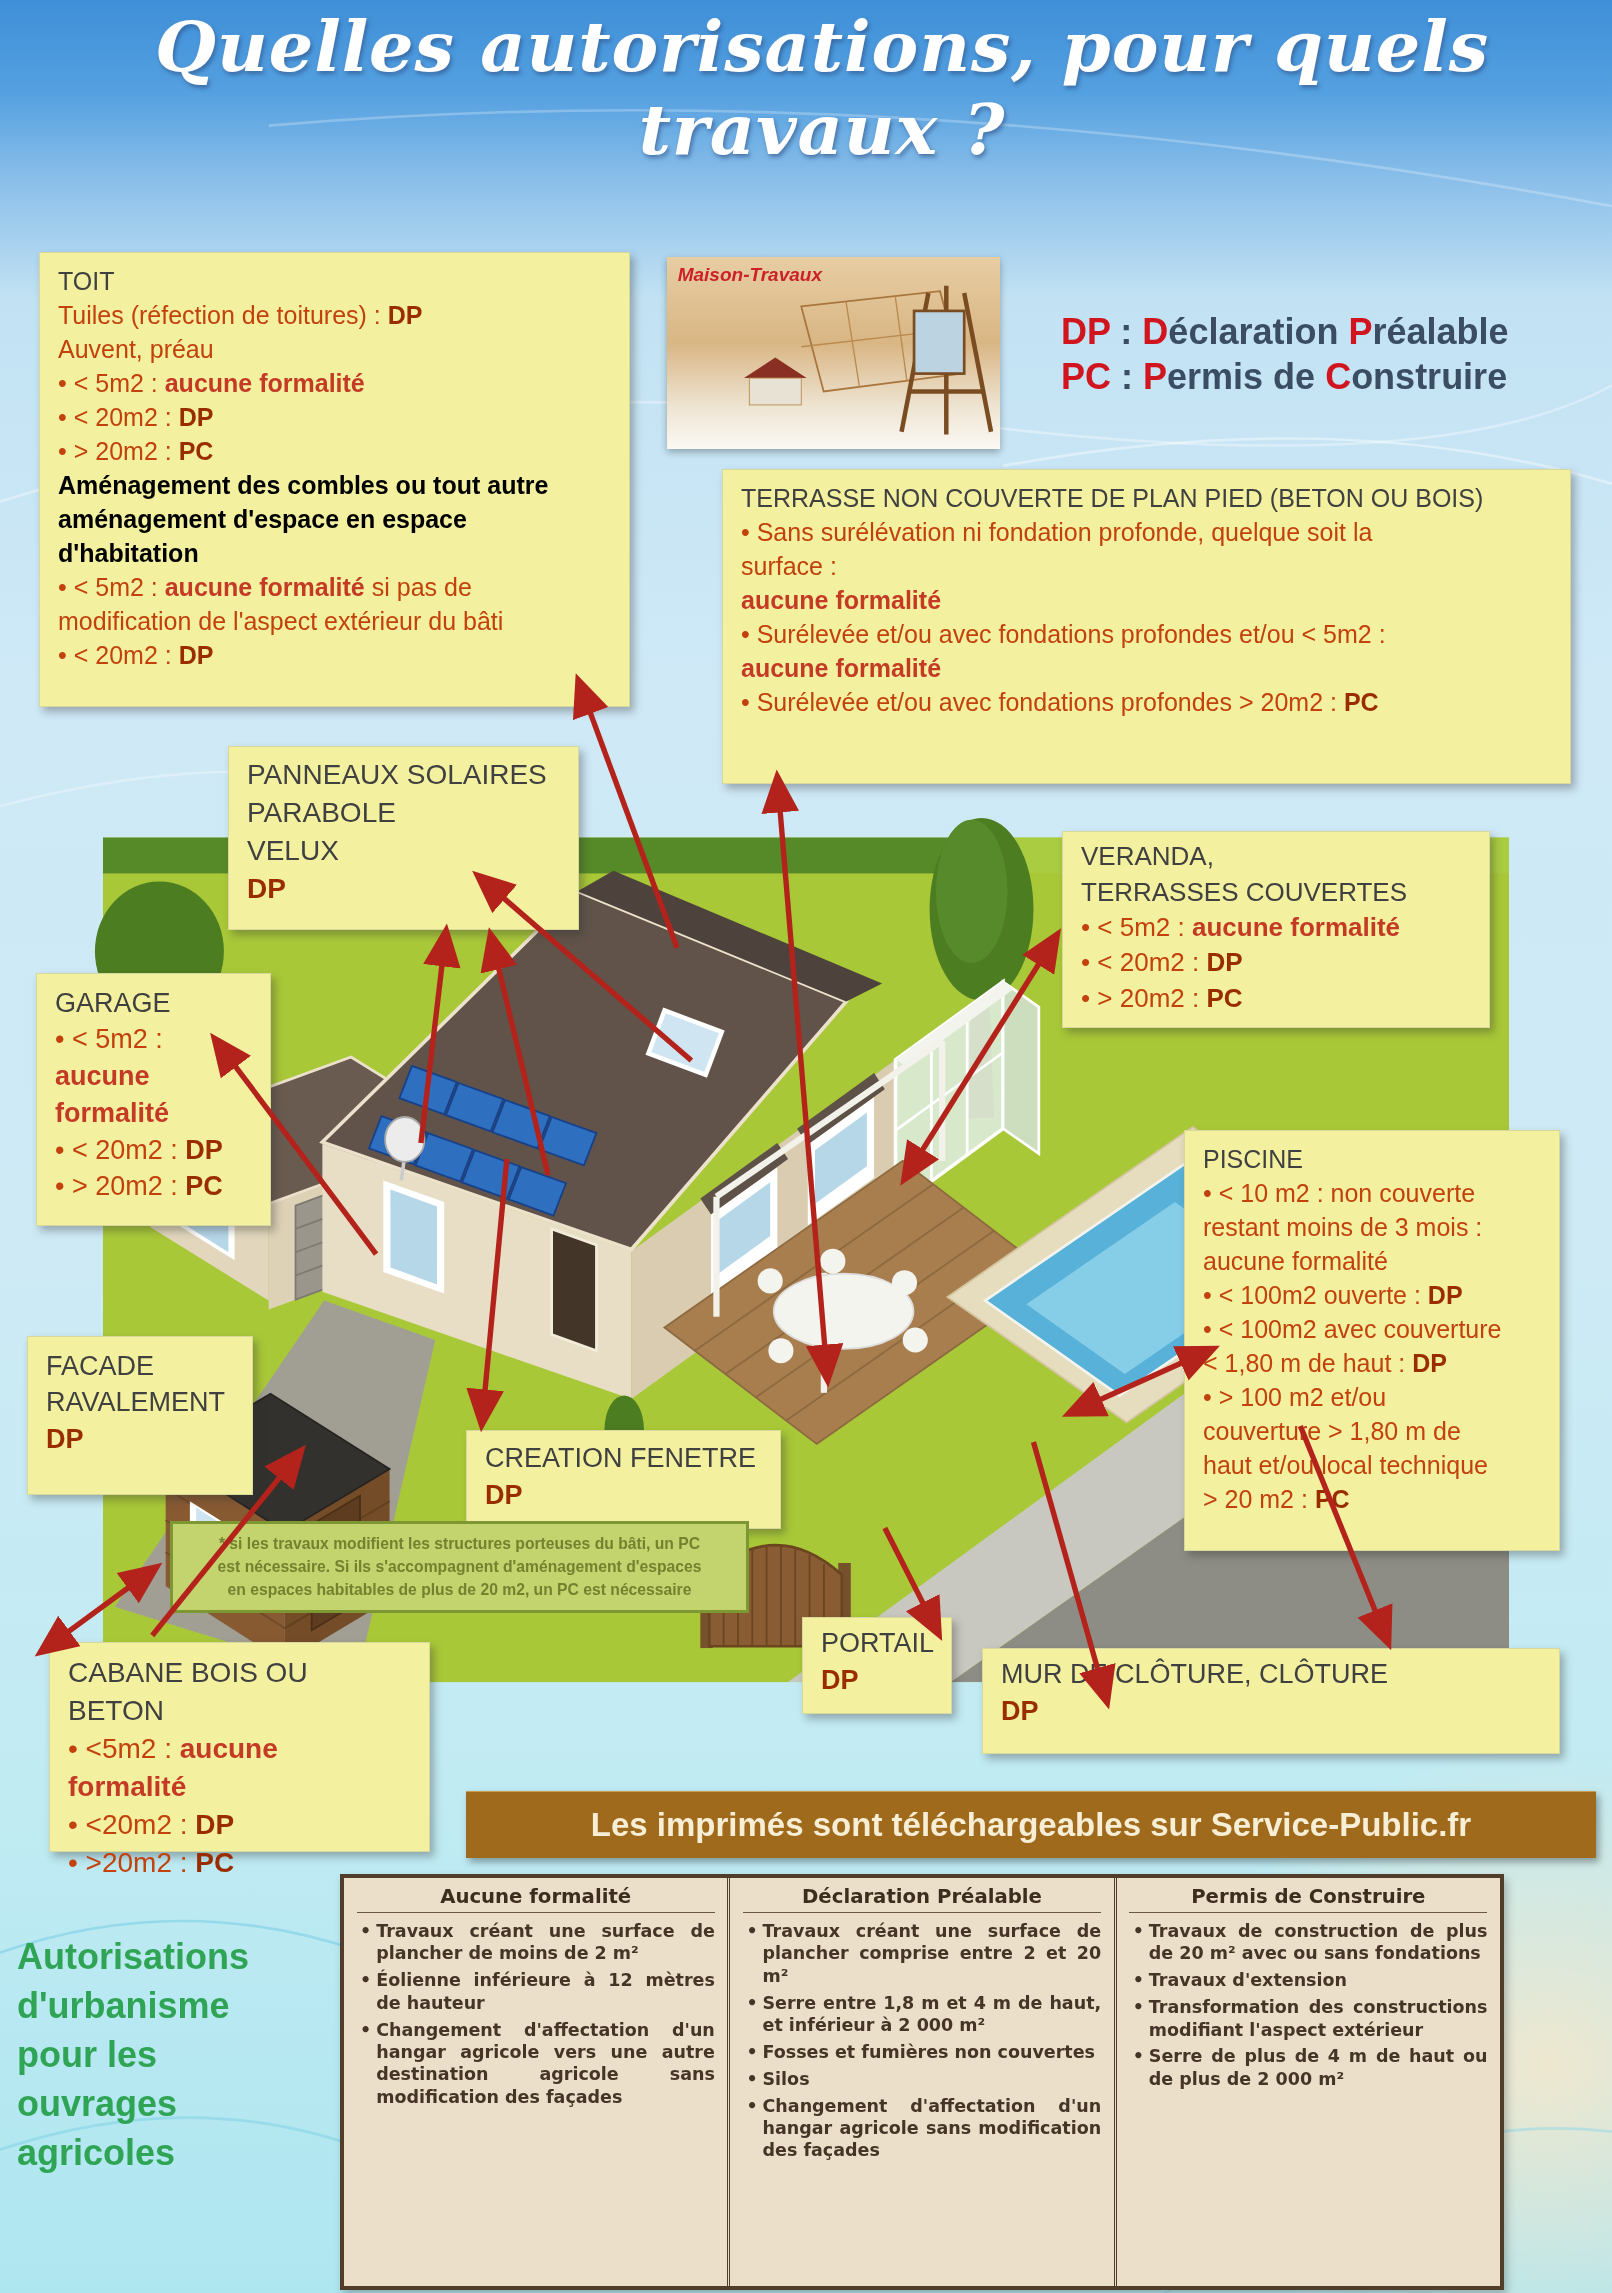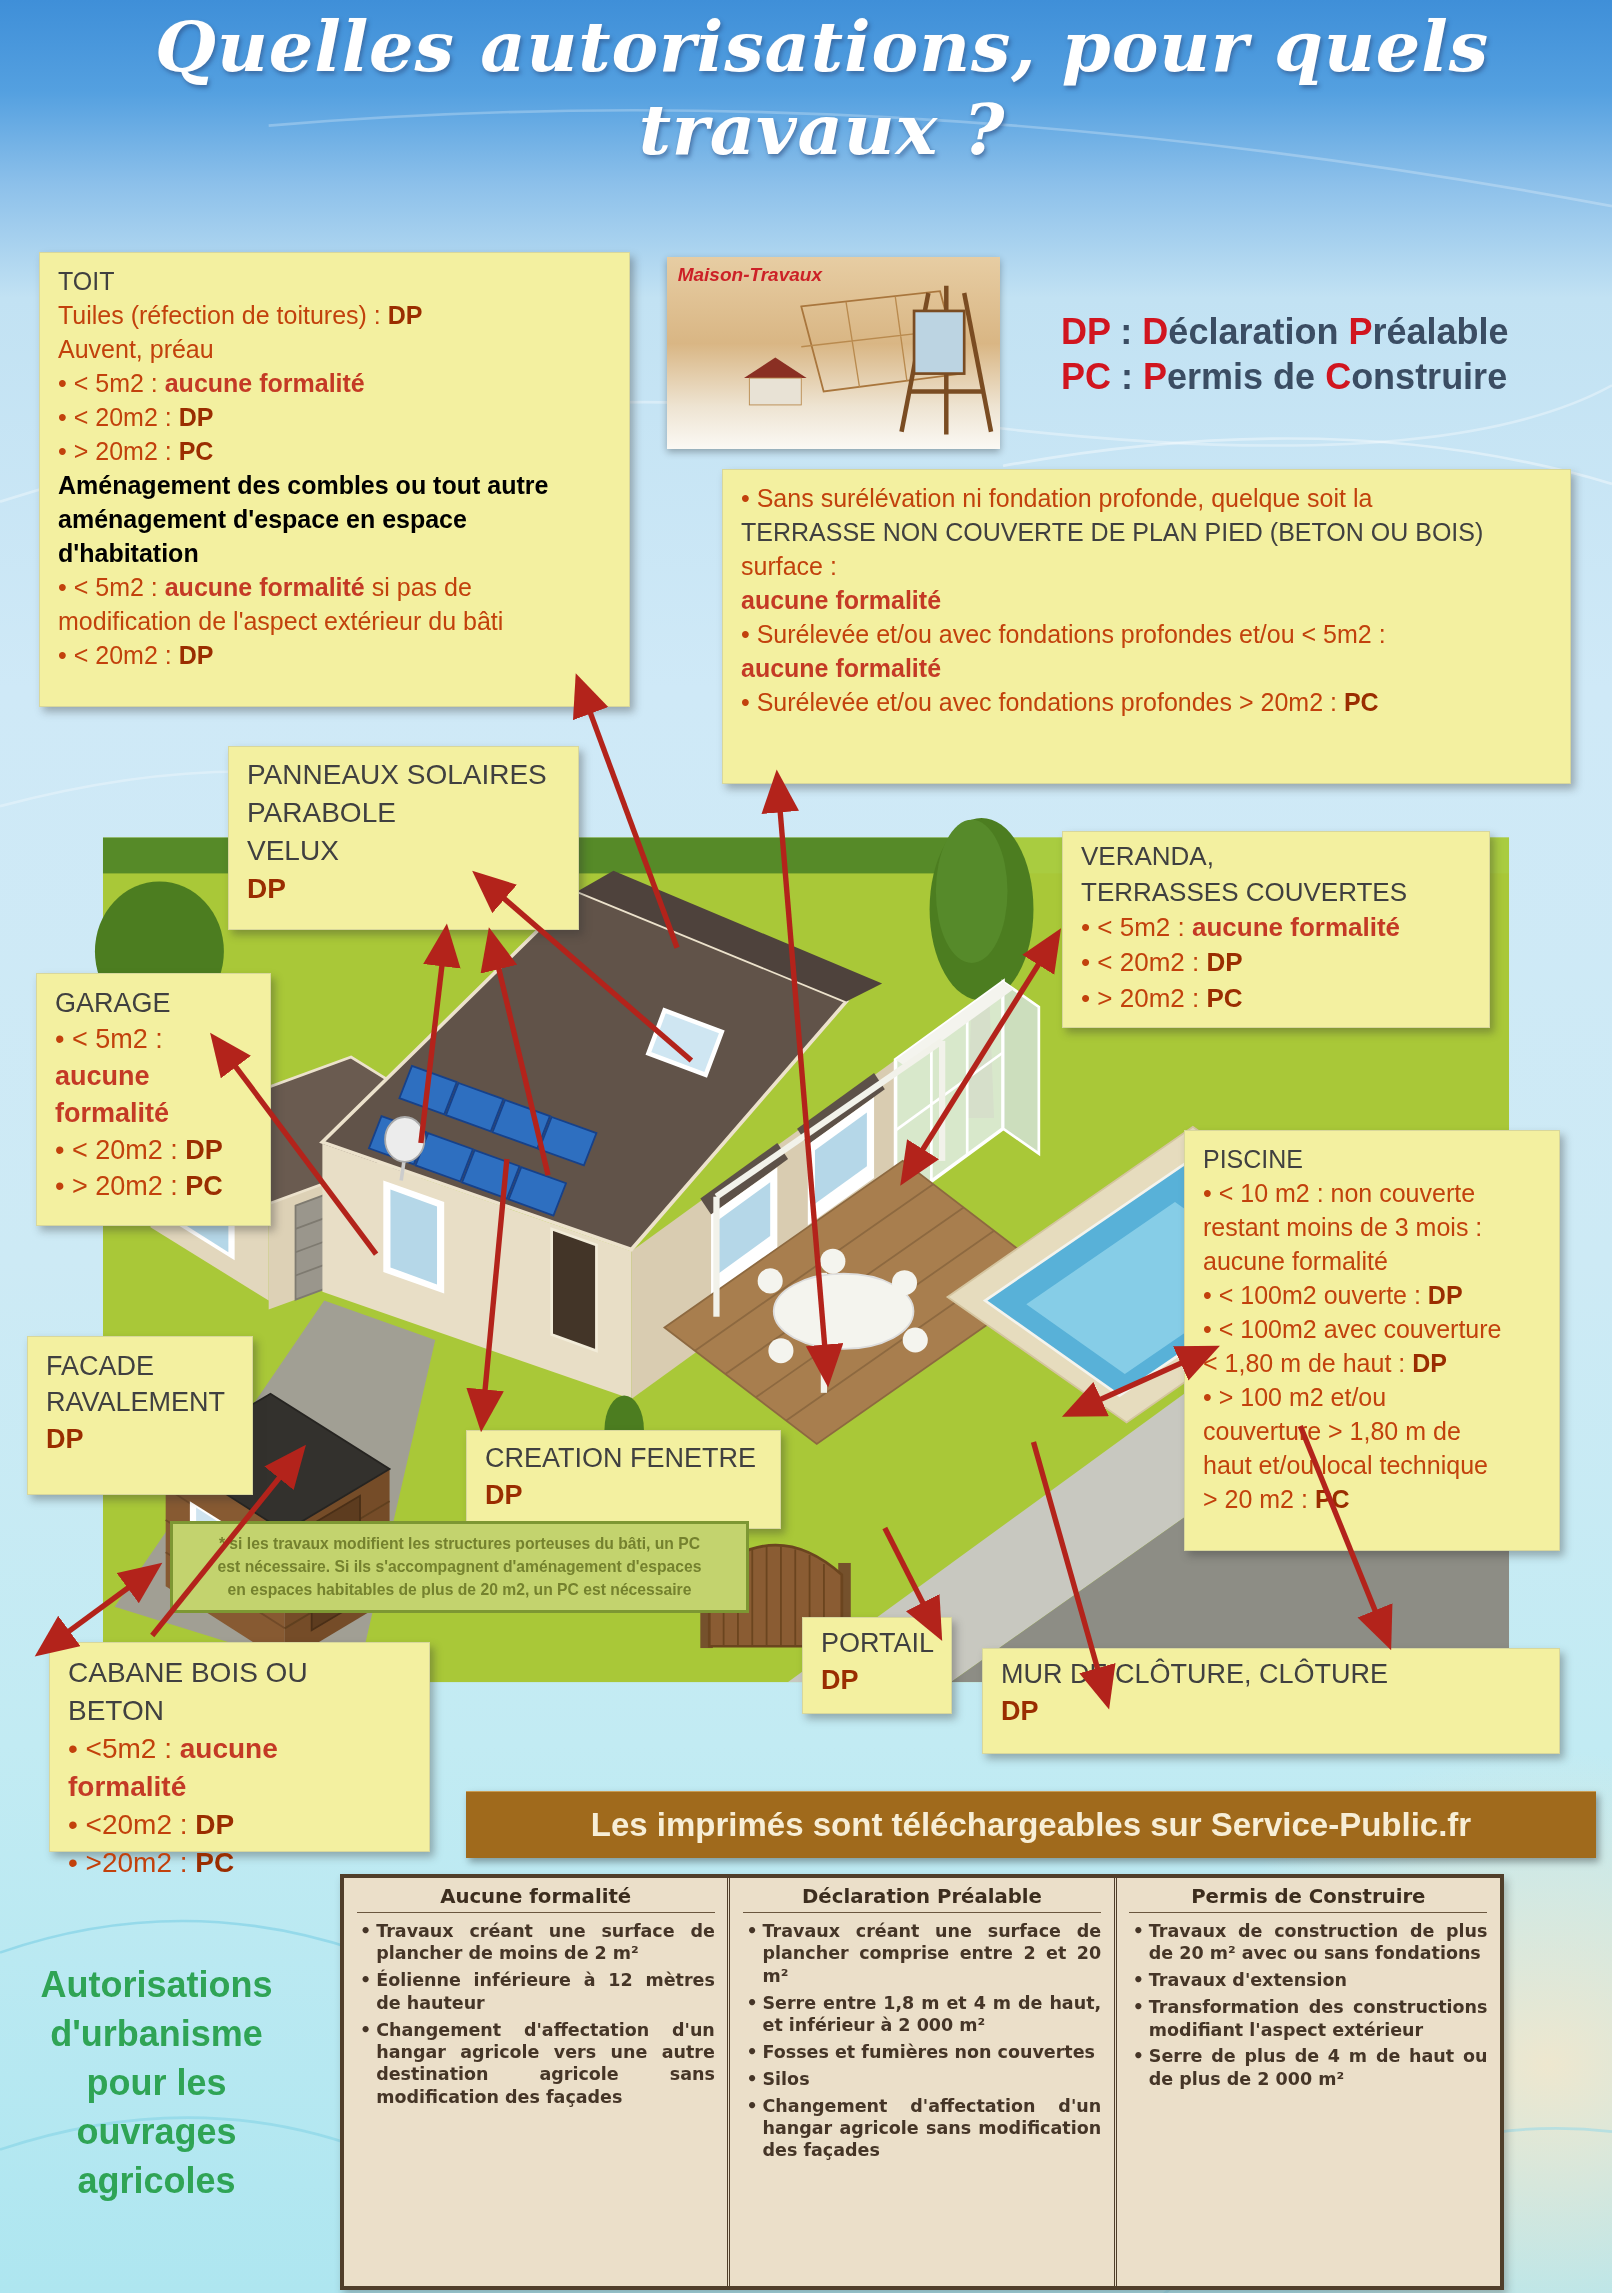--- a/index.html
+++ b/index.html
@@ -28,22 +28,22 @@
     background:linear-gradient(180deg,#e7cda3 0%,#d9b684 45%,#eee4d2 78%,#fbf9f4 100%);
     box-shadow:0 2.7px 7.2px rgba(0,0,0,.3);}
   .photo .logo{position:absolute;left:10.7px;top:7.2px;color:#cc2127;font-weight:bold;font-style:italic;font-size:19px;}
   .footnote{position:absolute;left:170px;top:1521px;width:579px;box-sizing:border-box;
     background:#c3d36e;border:3.6px solid #7d9733;color:#74812e;font-weight:bold;font-size:15.7px;
     text-align:center;padding:9px 10.7px;}
   .footnote .ln{line-height:1.45;}
   .banner{position:absolute;left:466px;top:1791px;width:1130px;height:66px;background:#a06a1c;
     border-top:1.8px solid #c99c53;color:#f7eed6;font-weight:bold;font-size:33px;line-height:66px;
     text-align:center;box-shadow:2.7px 3.6px 7.2px rgba(0,0,0,.35);}
-  .agri{position:absolute;left:0;top:1933px;width:313px;text-align:center;font-weight:bold;
-    font-size:36px;color:#2fa455;line-height:1.32;margin-top:28px;}
+  .agri{position:absolute;left:17px;top:1933px;width:313px;font-weight:bold;
+    font-size:36px;color:#2fa455;line-height:1.32;}
   .dtable{position:absolute;left:340px;top:1874px;width:1164px;height:416px;background:#ebdfc9;
     border:4.5px solid #503e2a;display:flex;box-sizing:border-box;box-shadow:2.7px 4.5px 8px rgba(50,50,50,.3);
     font-family:"DejaVu Sans",sans-serif;}
   .dcol{flex:1;padding:7.2px 12.5px;border-left:3.6px double #503e2a;font-weight:bold;font-size:17.5px;color:#453527;box-sizing:border-box;}
   .dcol:first-child{border-left:none;}
   .dhead{text-align:center;font-size:19.7px;border-bottom:1.8px solid #6a563e;padding-bottom:3.6px;margin-bottom:7.2px;color:#3c2d1e;}
   .dcol ul{margin:0;padding:0;list-style:none;}
   .dcol li{margin:4.5px 0;padding-left:19.7px;position:relative;text-align:justify;line-height:1.28;}
   .dcol li::before{content:"\2022";position:absolute;left:3.6px;}
 </style>
@@ -216,22 +216,22 @@
       <div class="ln"><span class="b">• &lt; 20m2 : </span><span class="k">DP</span></div>
       <div class="ln"><span class="b">• &gt; 20m2 : </span><span class="k">PC</span></div>
       <div class="ln"><span class="gr">Aménagement des combles ou tout autre</span></div>
       <div class="ln"><span class="gr">aménagement d'espace en espace</span></div>
       <div class="ln"><span class="gr">d'habitation</span></div>
       <div class="ln"><span class="b">• &lt; 5m2 : </span><span class="r">aucune formalité</span><span class="b"> si pas de</span></div>
       <div class="ln"><span class="b">modification de l'aspect extérieur du bâti</span></div>
       <div class="ln"><span class="b">• &lt; 20m2 : </span><span class="k">DP</span></div>
     </div>
   <div class="note" style="left:722px;top:469px;width:849px;height:315px;font-size:25px;">
+      <div class="ln"><span class="h">TERRASSE NON COUVERTE DE PLAN PIED (BETON OU BOIS)</span></div>
       <div class="ln"><span class="b">• Sans surélévation ni fondation profonde, quelque soit la</span></div>
-      <div class="ln"><span class="h">TERRASSE NON COUVERTE DE PLAN PIED (BETON OU BOIS)</span></div>
       <div class="ln"><span class="b">surface :</span></div>
       <div class="ln"><span class="r">aucune formalité</span></div>
       <div class="ln"><span class="b">• Surélevée et/ou avec fondations profondes et/ou &lt; 5m2 :</span></div>
       <div class="ln"><span class="r"> aucune formalité</span></div>
       <div class="ln"><span class="b">• Surélevée et/ou avec fondations profondes &gt;  20m2 : </span><span class="k">PC</span></div>
     </div>
   <div class="note" style="left:228px;top:746px;width:351px;height:184px;font-size:28px;padding:9px 18px;">
       <div class="ln"><span class="h">PANNEAUX SOLAIRES</span></div>
       <div class="ln"><span class="h">PARABOLE</span></div>
       <div class="ln"><span class="h">VELUX</span></div>

